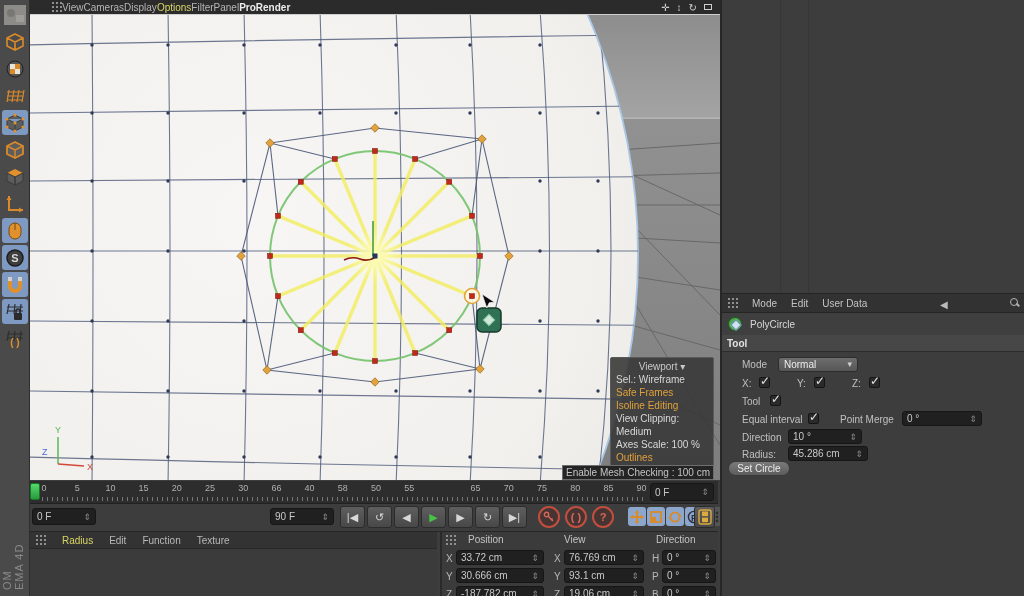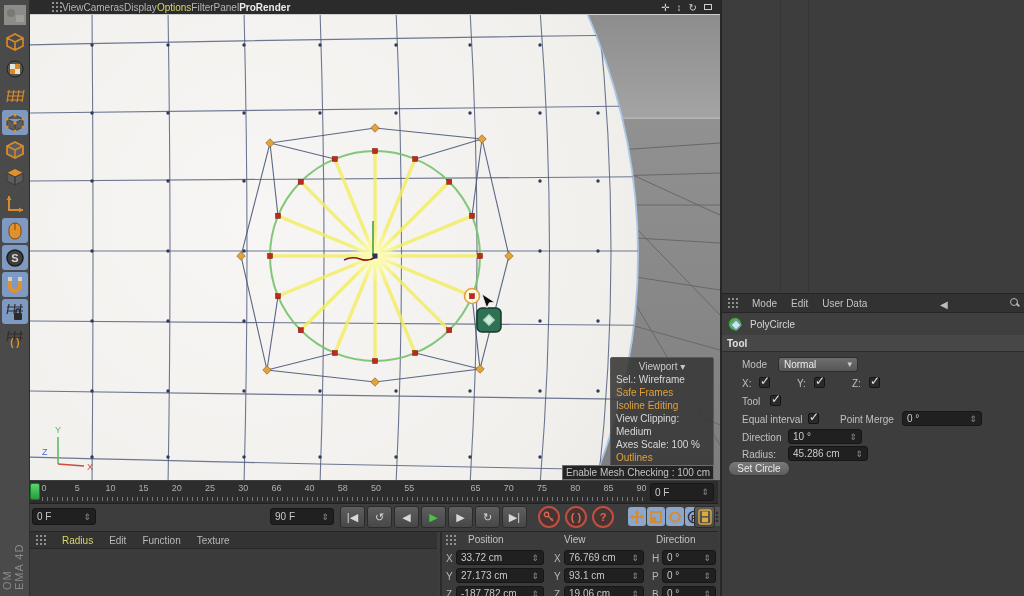--- a/index.html
+++ b/index.html
@@ -664,21 +664,21 @@
     <span class="chead" style="left:122px">View</span>
     <span class="chead" style="left:214px">Direction</span>
 
     <span class="crow-label" style="left:4px;top:21px">X</span>
     <div class="vfield cfield" style="left:14px;top:18px;width:88px">
         <span>33.72 cm</span>
         <span class="stepper">⇕</span>
       </div>
     <span class="crow-label" style="left:4px;top:39px">Y</span>
     <div class="vfield cfield" style="left:14px;top:36px;width:88px">
-        <span>27.173 cm</span>
+        <span>30.666 cm</span>
         <span class="stepper">⇕</span>
       </div>
     <span class="crow-label" style="left:4px;top:57px">Z</span>
     <div class="vfield cfield" style="left:14px;top:54px;width:88px">
         <span>-187.782 cm</span>
         <span class="stepper">⇕</span>
       </div>
 
     <span class="crow-label" style="left:112px;top:21px">X</span>
     <div class="vfield cfield" style="left:122px;top:18px;width:80px">

